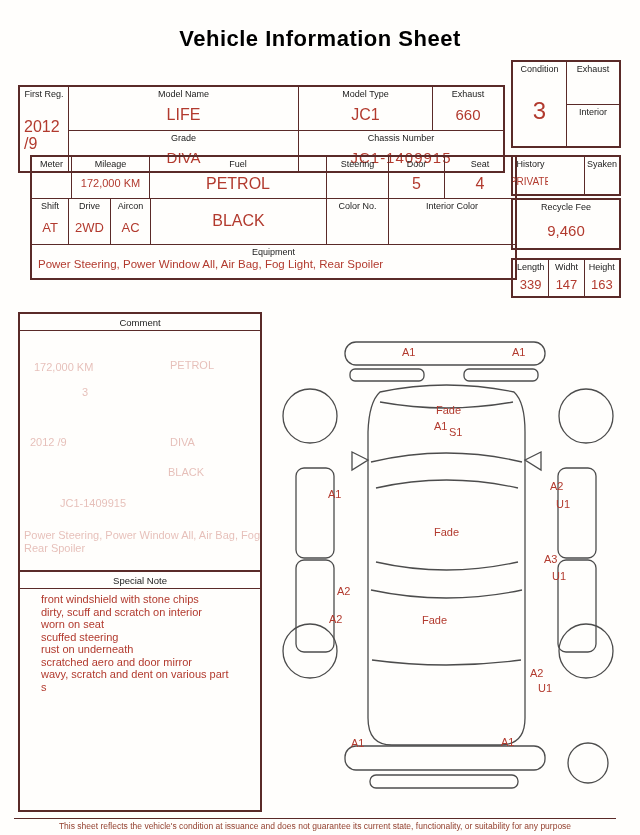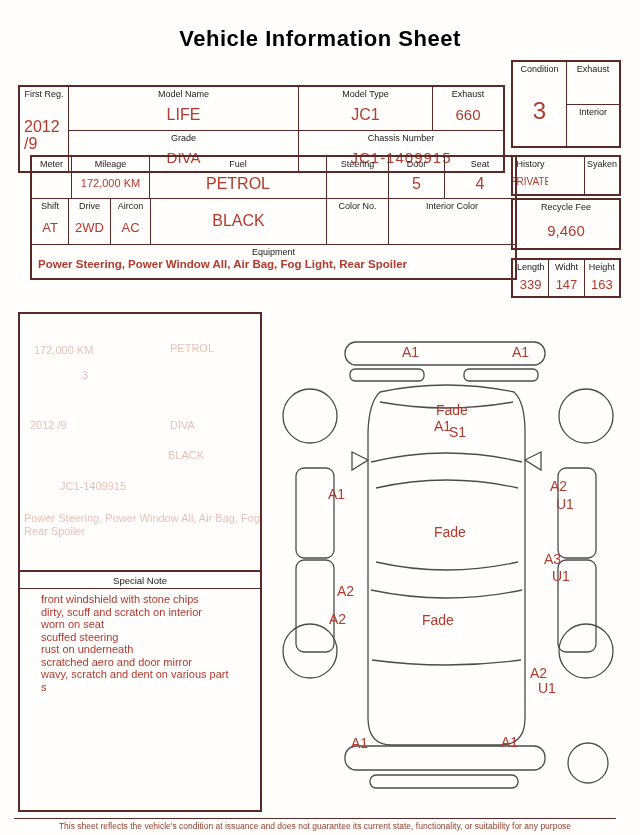--- a/index.html
+++ b/index.html
@@ -32,41 +32,41 @@
   
   .t1r{left:511px;top:60px;width:110px;height:88px;}
   .t1r .grid{grid-template-columns:1fr 1fr;grid-template-rows:1fr 1fr;}
   
   .t2{left:18px;top:155px;width:487px;margin-left:12px;}
   .t2row{display:grid;}
   .r1{height:41px;grid-template-columns:39px 78px 177px 62px 56px 1fr;}
   .r2{height:46px;grid-template-columns:36px 42px 40px 176px 62px 1fr;border-top:1px solid var(--bd);}
   .requip{height:34px;border-top:1px solid var(--bd);display:flex;flex-direction:column;}
   .equip-val{flex:1;display:flex;align-items:center;justify-content:flex-start;color:var(--red);
-             font-size:11.5px;padding:0 6px 18px 6px;font-weight:bold;}
+             font-size:11.5px;padding:0 6px 18px 6px;}
   
   .t2r{left:511px;top:155px;width:110px;height:41px;}
   .t2r .grid{grid-template-columns:1fr 1fr;gap:36px;}
   .t3r{left:511px;top:198px;width:110px;height:52px;}
   .t4r{left:511px;top:258px;width:110px;height:40px;}
   .t4r .grid{grid-template-columns:1fr 1fr 1fr;}
   
   .comment{left:18px;top:312px;width:244px;height:260px;}
   .special{left:18px;top:570px;width:244px;height:242px;}
   .panel-title{font-size:9.5px;color:var(--ink);text-align:center;padding:3px 0 2px 0;
                border-bottom:1px solid var(--bd);}
   .ghost-layer{position:relative;width:100%;height:calc(100% - 17px);overflow:hidden;}
   .ghost{position:absolute;color:var(--ghost);font-size:11px;white-space:nowrap;}
   .note-lines{padding:4px 5px;}
   .note-line{color:var(--red);font-size:11px;line-height:12.5px;margin-left:16px;}
   
   .diagram{position:absolute;left:268px;top:310px;width:372px;height:505px;}
   .diagram svg{position:absolute;inset:0;}
   .label-layer{position:absolute;inset:0;}
-  .dlabel{position:absolute;color:var(--red);font-size:14px;line-height:12px;white-space:nowrap;}
+  .dlabel{position:absolute;color:var(--red);font-size:11px;line-height:12px;white-space:nowrap;}
   
   .footer{position:absolute;left:14px;right:24px;top:818px;border-top:1.5px solid var(--bd);
           padding-top:2px;text-align:center;font-size:8.5px;color:#93402f;}
   svg .ln{fill:none;stroke:#4c4c4c;stroke-width:1.3;}
 </style>
 </head>
 <body>
 
 <div class="page">
 
@@ -209,20 +209,21 @@
         <div class="val v13">147</div>
       </div>
       <div class="cell bl">
         <div class="lab">Height</div>
         <div class="val v13">163</div>
       </div>
     </div>
   </div>
 
   <div class="box comment">
+    <div class="panel-title">Comment</div>
     <div class="ghost-layer">
 
     <span class="ghost" style="left: 14px; top: 30px;">172,000 KM</span>
         <span class="ghost" style="left: 150px; top: 28px;">PETROL</span>
         <span class="ghost" style="left: 62px; top: 55px;">3</span>
         <span class="ghost" style="left: 10px; top: 105px;">2012 /9</span>
         <span class="ghost" style="left: 150px; top: 105px;">DIVA</span>
         <span class="ghost" style="left: 148px; top: 135px;">BLACK</span>
         <span class="ghost" style="left: 40px; top: 166px;">JC1-1409915</span>
         <span class="ghost" style="left: 4px; top: 198px;">Power Steering, Power Window All, Air Bag, Fog Light,</span>

